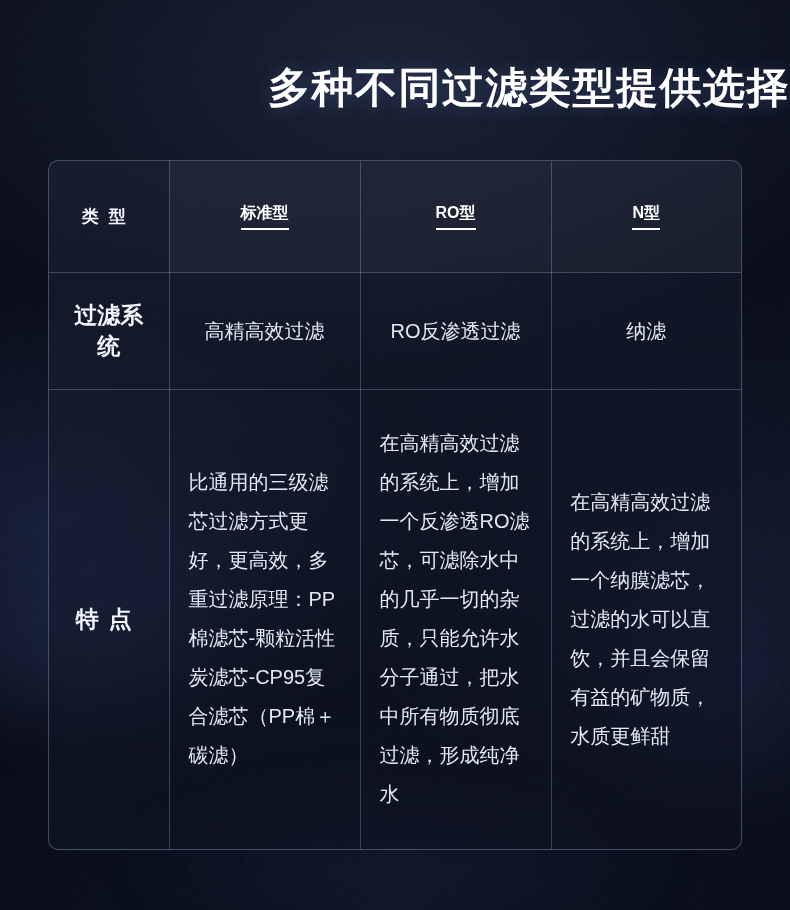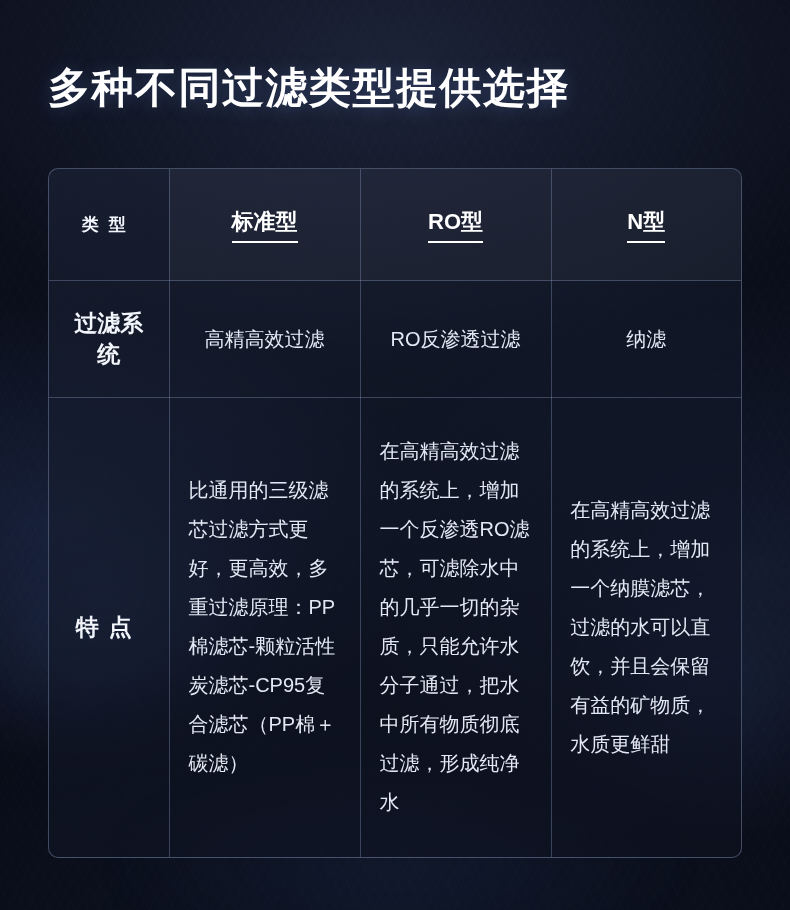--- a/index.html
+++ b/index.html
@@ -60,33 +60,33 @@
     position: relative;
     width: 790px;
     height: 910px;
   }
 
   #title {
     position: absolute;
     top: 60px;
     left: 0;
     width: 790px;
-    text-align: left;
+    text-align: right;
     color: #ffffff;
     font-size: 42px;
     font-weight: bold;
     letter-spacing: 1.5px;
     text-shadow: 0 2px 18px rgba(120,160,255,0.25);
     padding-left: 48px;
   }
 
   #table-wrap {
     position: absolute;
     left: 48px;
-    top: 168px;
+    top: 160px;
     width: 694px;
     height: 690px;
     border: 1px solid rgba(150,170,205,0.38);
     border-radius: 10px;
     overflow: hidden;
     background: linear-gradient(160deg, rgba(30,38,58,0.55) 0%, rgba(18,24,40,0.55) 55%, rgba(14,18,32,0.6) 100%);
   }
 
   table {
     width: 100%;
@@ -117,21 +117,21 @@
   .row-feat td { height: 382px; }
 
   .head-label {
     font-size: 17px;
     font-weight: bold;
     letter-spacing: 10px;
     text-indent: 10px;
     color: #f2f5fb;
   }
   .col-head {
-    font-size: 22px;
+    font-size: 16px;
     font-weight: bold;
     color: #ffffff;
     position: relative;
     display: inline-block;
     padding-bottom: 6px;
   }
   .col-head::after {
     content: "";
     position: absolute;
     left: 0; right: 0; bottom: 0;

